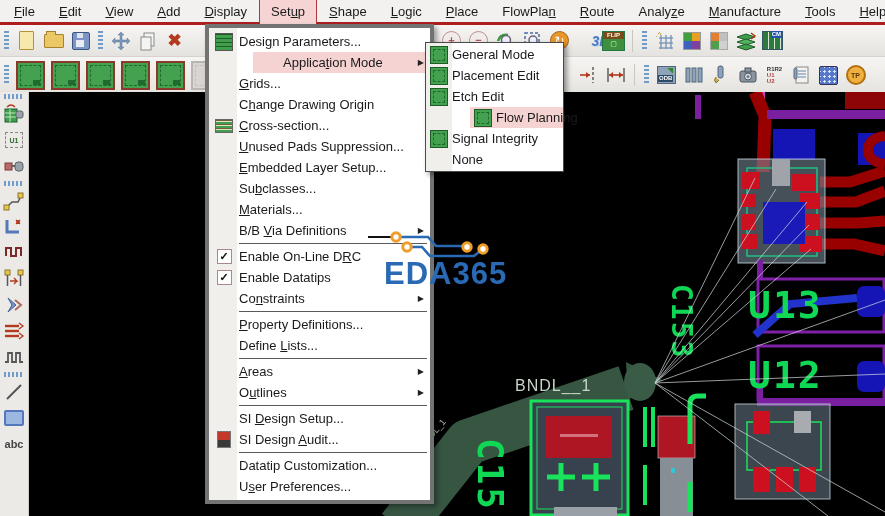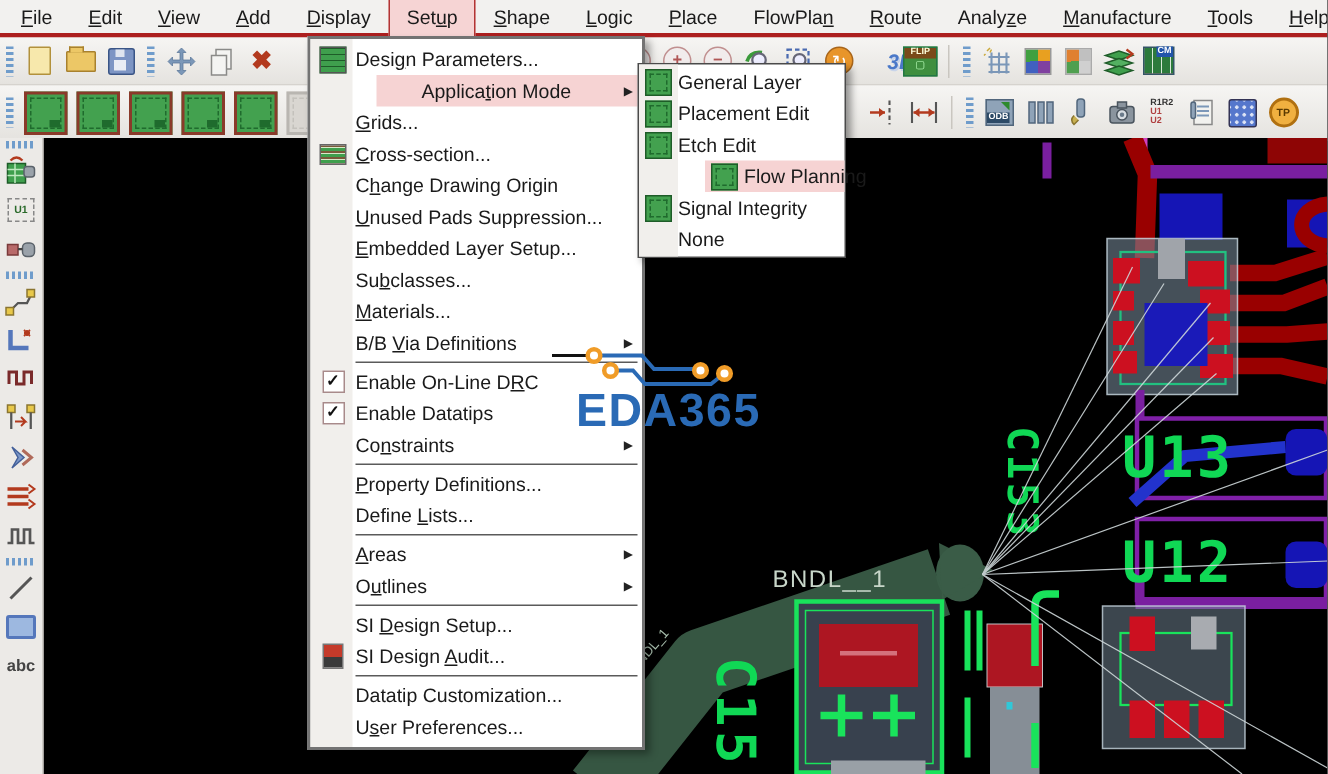--- a/index.html
+++ b/index.html
@@ -64,21 +64,21 @@
   .ltb .hdlh{width:20px;height:5px;margin:2px 0;flex:none;
        background:repeating-linear-gradient(90deg,#6f9ccb 0 2px,rgba(0,0,0,0) 2px 4px);}
   .lbtn{width:24px;height:24px;display:flex;align-items:center;justify-content:center;flex:none;margin:1px 0;}
   .u1box{width:16px;height:14px;border:1px dashed #888;color:#2a6a2a;font-size:7px;font-weight:bold;
          display:flex;align-items:center;justify-content:center;}
   .abc{font-size:11px;font-weight:bold;color:#444;}
   .rectool{width:16px;height:12px;background:#9db8e0;border:2px solid #5577bb;border-radius:2px;}
   
   .canvas{position:absolute;left:28px;top:92px;right:0;bottom:0;background:#000;z-index:1;}
   
-  .menu{position:absolute;left:205px;top:24px;width:221px;background:#fff;border:2px solid #737373;
+  .menu{position:absolute;left:205px;top:24px;width:221px;background:#fff;border:4px solid #737373;
         box-shadow:3px 3px 5px rgba(0,0,0,.35);z-index:30;padding:3px 0;}
   .menu:before{content:"";position:absolute;left:0;top:0;bottom:0;width:28px;background:#f1efec;}
   .mi{position:relative;height:21px;display:flex;align-items:center;}
   .mi .gut{width:30px;flex:none;display:flex;align-items:center;justify-content:center;}
   .mi .lbl{flex:1;white-space:nowrap;}
   .mi .lbl u{text-decoration:underline;}
   .mi .arr{flex:none;font-size:8px;margin-right:6px;color:#222;}
   .mi.hl{background:#f6d3d3;margin-left:44px;}
   .msep{position:relative;height:1px;background:#5a5a5a;margin:2px 3px 2px 30px;}
   .chk{width:13px;height:13px;background:#fff;border:1px solid #a88a8a;font-size:11px;font-weight:bold;
@@ -506,28 +506,28 @@
     <div class="mi hl">
       <span class="gut"></span>
         <span class="lbl">Applica<u>t</u>ion Mode</span>
       <span class="arr">▶</span>
     </div>
     <div class="mi">
       <span class="gut"></span>
         <span class="lbl"><u>G</u>rids...</span>
     </div>
     <div class="mi">
+      <span class="gut"></span>
+        <span class="lbl">C<u>h</u>ange Drawing Origin</span>
+    </div>
+    <div class="mi">
       <span class="gut">
           <span class="micon cs"></span>
         </span>
       <span class="lbl"><u>C</u>ross-section...</span>
-    </div>
-    <div class="mi">
-      <span class="gut"></span>
-        <span class="lbl">C<u>h</u>ange Drawing Origin</span>
     </div>
     <div class="mi">
       <span class="gut"></span>
         <span class="lbl"><u>U</u>nused Pads Suppression...</span>
     </div>
     <div class="mi">
       <span class="gut"></span>
         <span class="lbl"><u>E</u>mbedded Layer Setup...</span>
     </div>
     <div class="mi">
@@ -601,21 +601,21 @@
       <span class="gut"></span>
         <span class="lbl">U<u>s</u>er Preferences...</span>
     </div>
   </div>
 
   <div class="submenu">
     <div class="mi">
       <span class="gut">
           <span class="ai"></span>
         </span>
-      <span class="lbl">General Layer</span>
+      <span class="lbl">General Mode</span>
     </div>
     <div class="mi">
       <span class="gut">
           <span class="ai"></span>
         </span>
       <span class="lbl">Placement Edit</span>
     </div>
     <div class="mi">
       <span class="gut">
           <span class="ai"></span>

